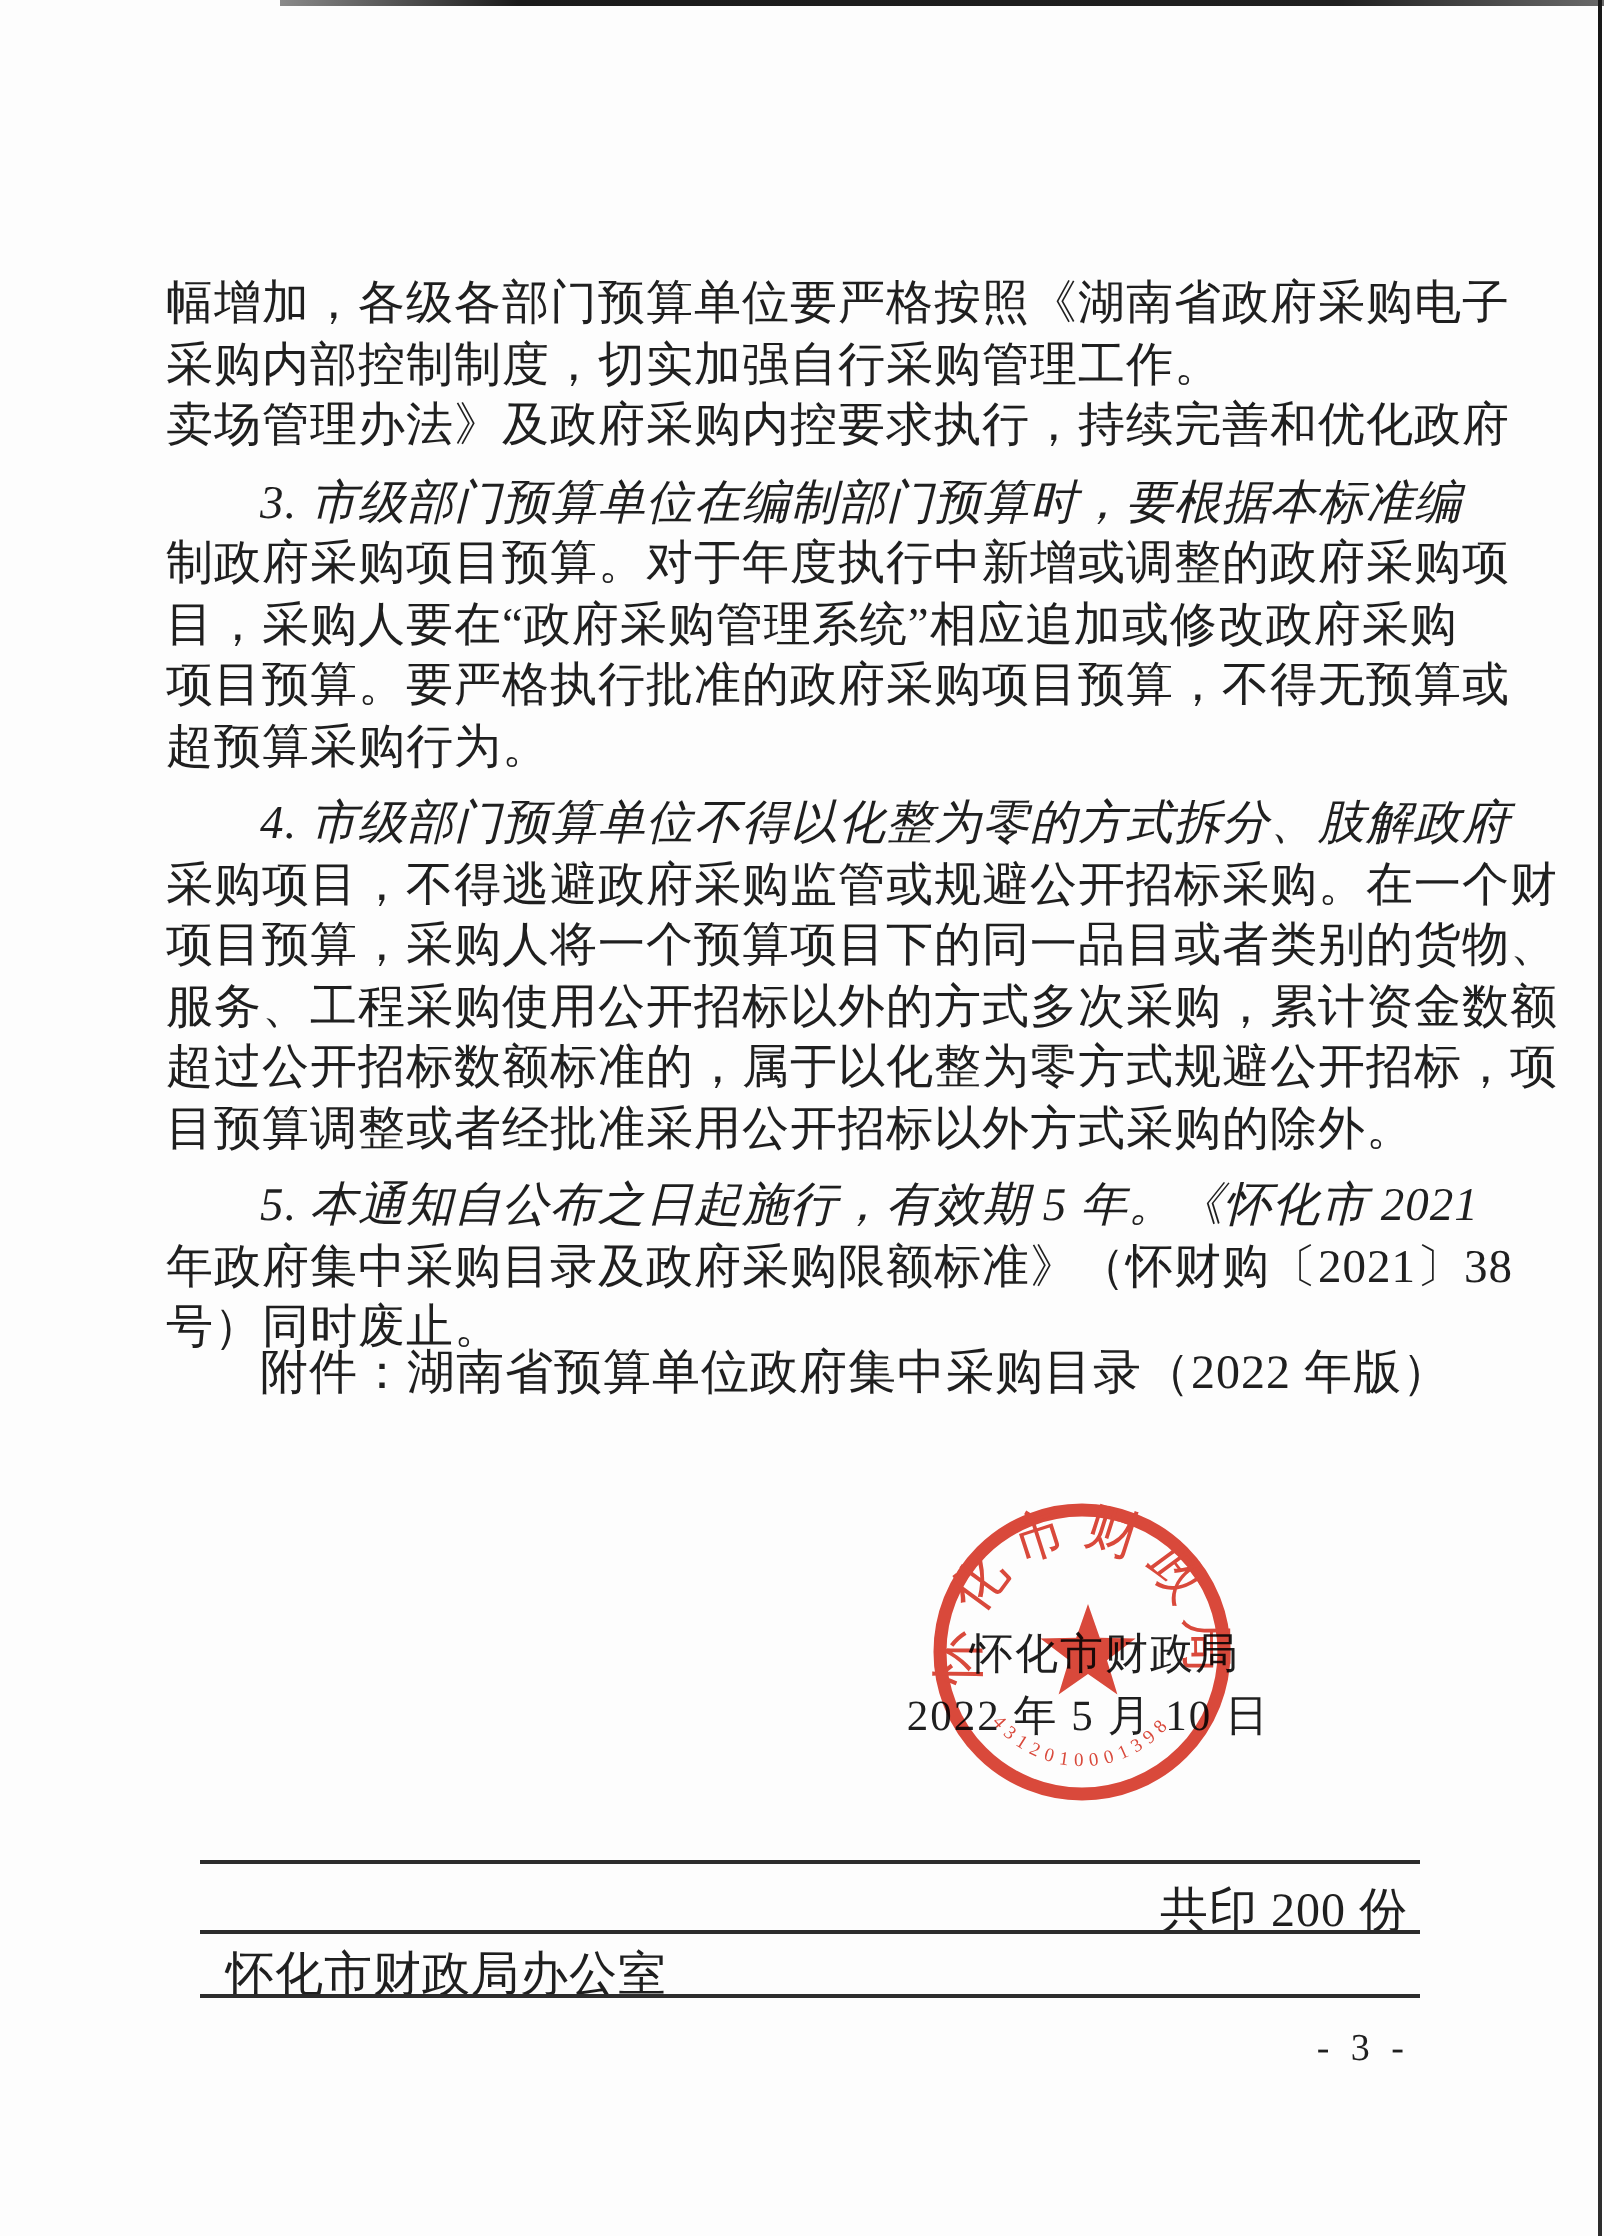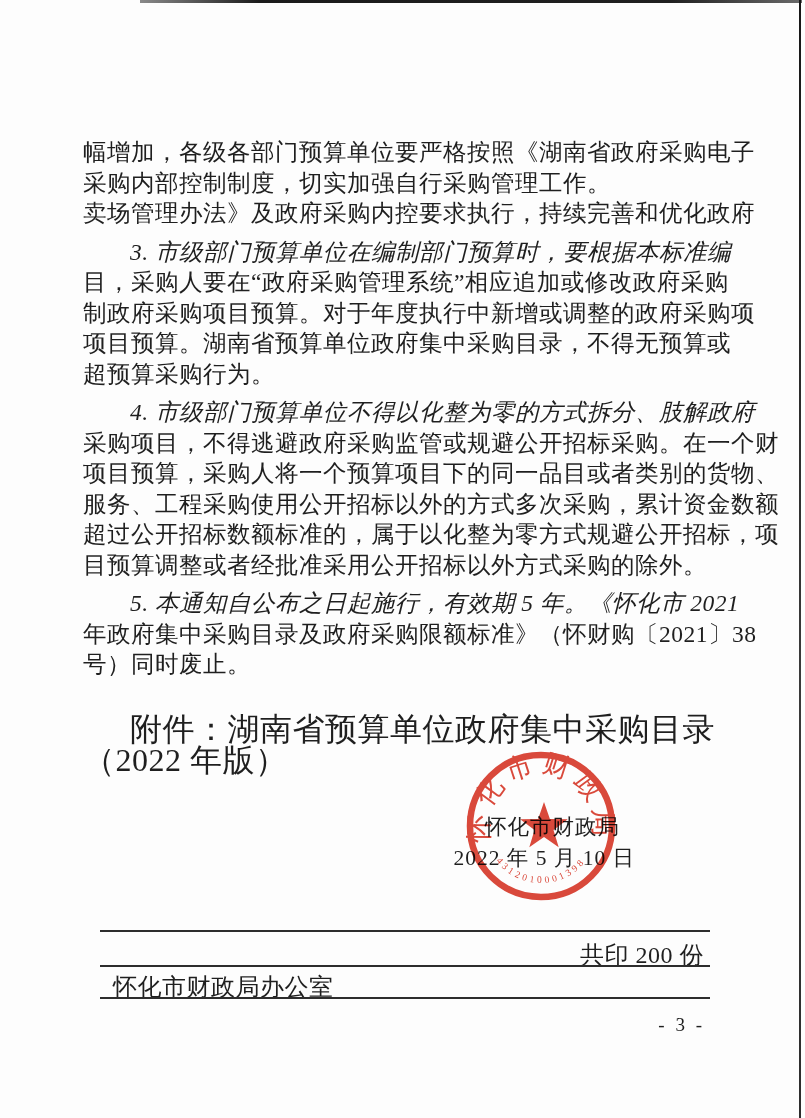--- a/index.html
+++ b/index.html
@@ -31,22 +31,22 @@
   .bline {
     font-size:23.5px; line-height:30.5px;
     text-align:justify; text-align-last:justify;
     white-space:nowrap; letter-spacing:0.5px;
   }
   .bline.last { text-align-last:left; white-space:normal; }
   .bline.indent { text-indent:47px; }
   .bline.gap { margin-top:8px;font-style:italic; }
 
   .attachment {
-    position:absolute; left:83px; top:714px; width:645px;
-    font-size:32px; line-height:30.5px; text-indent:47px; letter-spacing:0.5px;
+    position:absolute; left:83px; top:672px; width:645px;
+    font-size:24px; line-height:30.5px; text-indent:47px; letter-spacing:0.5px;
   }
 
   
   .signature {
     position:absolute; top:812px; right:170px;
     text-align:right; font-size:21.5px; line-height:31px; letter-spacing:1px;
   }
   .signature .org { padding-right:15px; }
 
   
@@ -84,23 +84,23 @@
 
   <div class="scan-top"></div>
   <div class="scan-right"></div>
 
   <div class="body-text">
 
   <div class="bline">幅增加，各级各部门预算单位要严格按照《湖南省政府采购电子</div>
       <div class="bline last">采购内部控制制度，切实加强自行采购管理工作。</div>
       <div class="bline">卖场管理办法》及政府采购内控要求执行，持续完善和优化政府</div>
       <div class="bline indent gap">3. 市级部门预算单位在编制部门预算时，要根据本标准编</div>
+      <div class="bline">制政府采购项目预算。对于年度执行中新增或调整的政府采购项</div>
       <div class="bline">目，采购人要在“政府采购管理系统”相应追加或修改政府采购</div>
-      <div class="bline">制政府采购项目预算。对于年度执行中新增或调整的政府采购项</div>
-      <div class="bline">项目预算。湖南省预算单位政府集中采购目录，不得无预算或</div>
+      <div class="bline">项目预算。要严格执行批准的政府采购项目预算，不得无预算或</div>
       <div class="bline last">超预算采购行为。</div>
       <div class="bline indent gap">4. 市级部门预算单位不得以化整为零的方式拆分、肢解政府</div>
       <div class="bline">采购项目，不得逃避政府采购监管或规避公开招标采购。在一个财</div>
       <div class="bline">项目预算，采购人将一个预算项目下的同一品目或者类别的货物、</div>
       <div class="bline">服务、工程采购使用公开招标以外的方式多次采购，累计资金数额</div>
       <div class="bline">超过公开招标数额标准的，属于以化整为零方式规避公开招标，项</div>
       <div class="bline last">目预算调整或者经批准采用公开招标以外方式采购的除外。</div>
       <div class="bline indent gap">5. 本通知自公布之日起施行，有效期 5 年。《怀化市 2021</div>
       <div class="bline">年政府集中采购目录及政府采购限额标准》（怀财购〔2021〕38</div>
       <div class="bline last">号）同时废止。</div>

